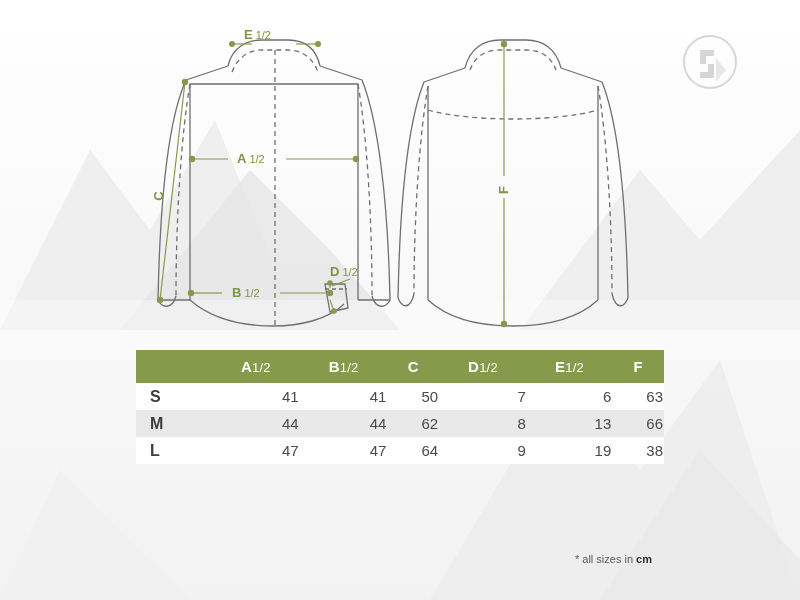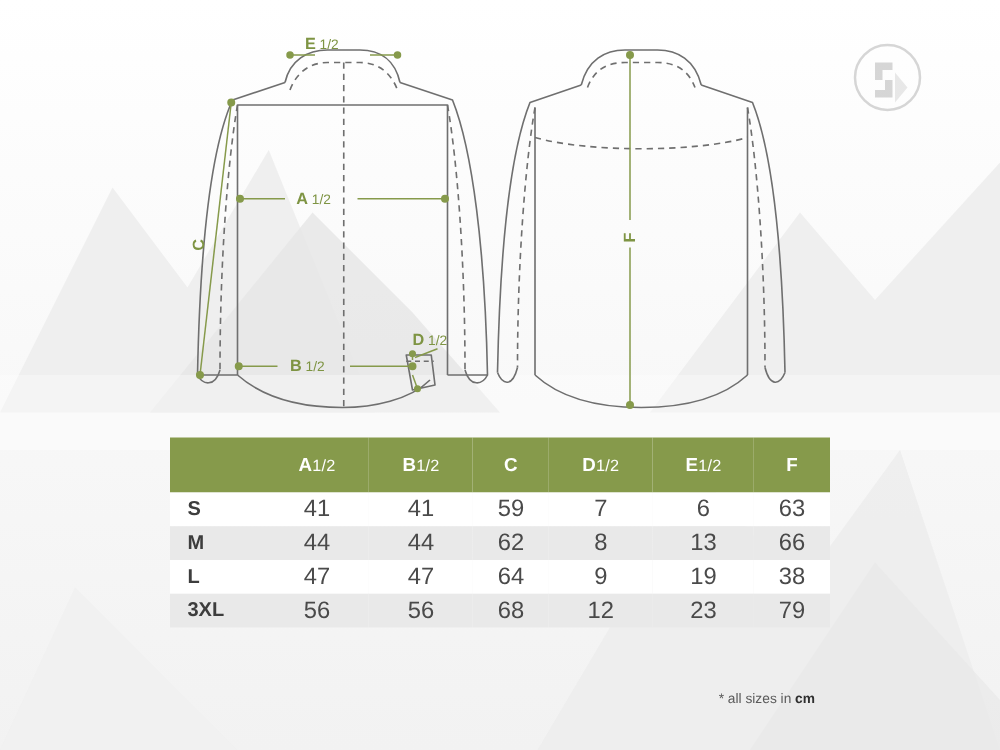--- a/index.html
+++ b/index.html
@@ -25,34 +25,34 @@
   #size-table {
     position: absolute; left: 136px; top: 350px; width: 528px;
     border-collapse: collapse;
     z-index: 3;
     font-size: 15px;
     color: #3b3b3b;
   }
   #size-table thead th {
     background: #869a4b;
     color: #ffffff;
-    height: 44px;
+    height: 33px;
     font-weight: bold;
     font-size: 15px;
     letter-spacing: .2px;
   }
   #size-table thead th.blank { width: 76px; }
   #size-table tbody th {
     text-align: left;
     padding-left: 14px;
     font-weight: bold;
     font-size: 16px;
     color: #3d3d3d;
   }
-  #size-table tbody td { text-align: center; font-size: 19px; color: #4a4a4a; }
+  #size-table tbody td { text-align: right; font-size: 15px; color: #4a4a4a; }
   #size-table tbody tr { height: 27px; }
   #size-table tbody tr.alt { background: #e9e9e9; }
   #size-table tbody tr.plain { background: #ffffff; }
   .frac { font-weight: normal; font-size: 13px; }
 
   #footnote {
     position: absolute; right: 148px; top: 553px;
     font-size: 11px; color: #5a5a5a; z-index: 3;
   }
   #footnote b { color: #2f2f2f; }
@@ -217,21 +217,21 @@
       <th>
         <span>F</span><span class="frac"></span>
       </th>
     </tr>
   </thead>
   <tbody>
     <tr class="plain">
       <th>S</th>
       <td>41</td>
       <td>41</td>
-      <td>59</td>
+      <td>50</td>
       <td>7</td>
       <td>6</td>
       <td>63</td>
     </tr>
     <tr class="alt">
       <th>M</th>
       <td>44</td>
       <td>44</td>
       <td>62</td>
       <td>8</td>
@@ -240,27 +240,18 @@
     </tr>
     <tr class="plain">
       <th>L</th>
       <td>47</td>
       <td>47</td>
       <td>64</td>
       <td>9</td>
       <td>19</td>
       <td>38</td>
     </tr>
-    <tr class="alt">
-      <th>3XL</th>
-      <td>56</td>
-      <td>56</td>
-      <td>68</td>
-      <td>12</td>
-      <td>23</td>
-      <td>79</td>
-    </tr>
   </tbody>
 </table>
 
 <div id="footnote">
   <span>* all sizes in </span><b>cm</b>
 </div>
 
 </body></html>

